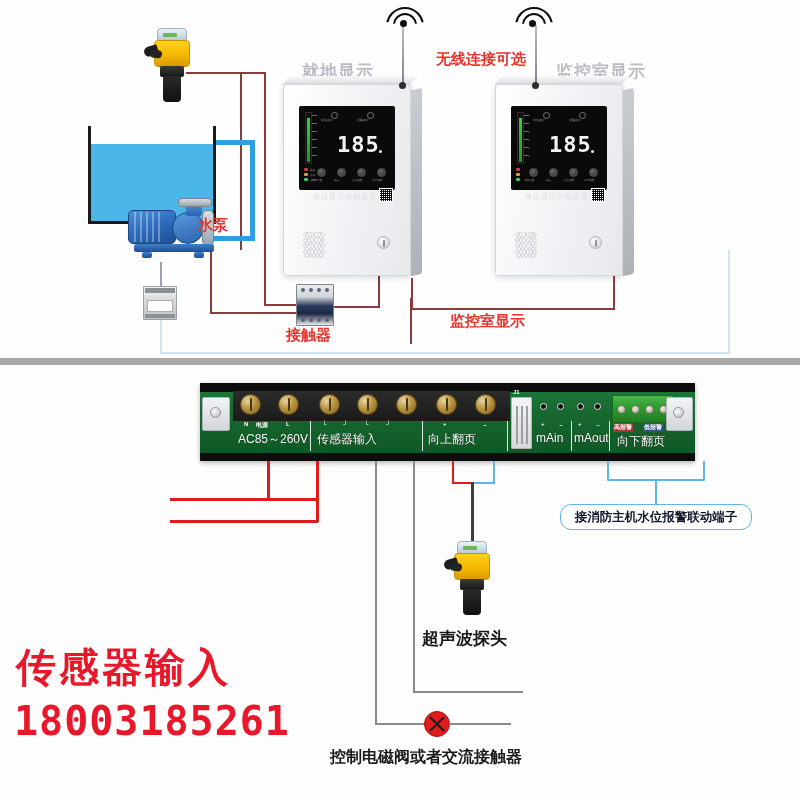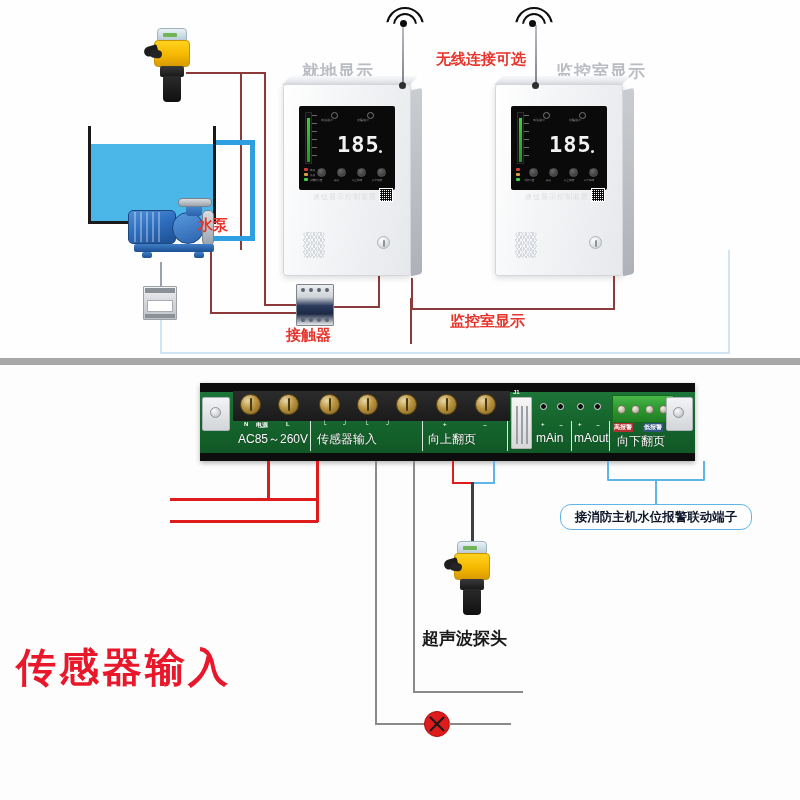--- a/index.html
+++ b/index.html
@@ -493,17 +493,19 @@
 
     <div class="wire-gray abs" style="left:375px;top:96px;width:2px;height:264px;background:#8a8a8a;"></div>
     <div class="wire-gray abs" style="left:413px;top:96px;width:2px;height:232px;background:#8a8a8a;"></div>
     <div class="wire-gray abs" style="left:375px;top:358px;width:62px;height:2px;background:#8a8a8a;"></div>
     <div class="wire-gray abs" style="left:413px;top:326px;width:110px;height:2px;background:#8a8a8a;"></div>
 
     <div class="xmark" style="left:424px;top:346px;"></div>
     <div class="wire-gray abs" style="left:449px;top:358px;width:62px;height:2px;background:#8a8a8a;"></div>
 
 
+    <div class="cap-lbl" style="left:330px;top:382px;">控制电磁阀或者交流接触器</div>
 
     <div class="big-red" style="left:16px;top:275px;font-size:40px;letter-spacing:3px;">传感器输入</div>
+    <div class="big-red" style="left:14px;top:333px;font-size:40px;letter-spacing:1px;font-family:'DejaVu Sans Mono','Liberation Mono',monospace;">18003185261</div>
   </div>
 
 </div>
 
 </body></html>

